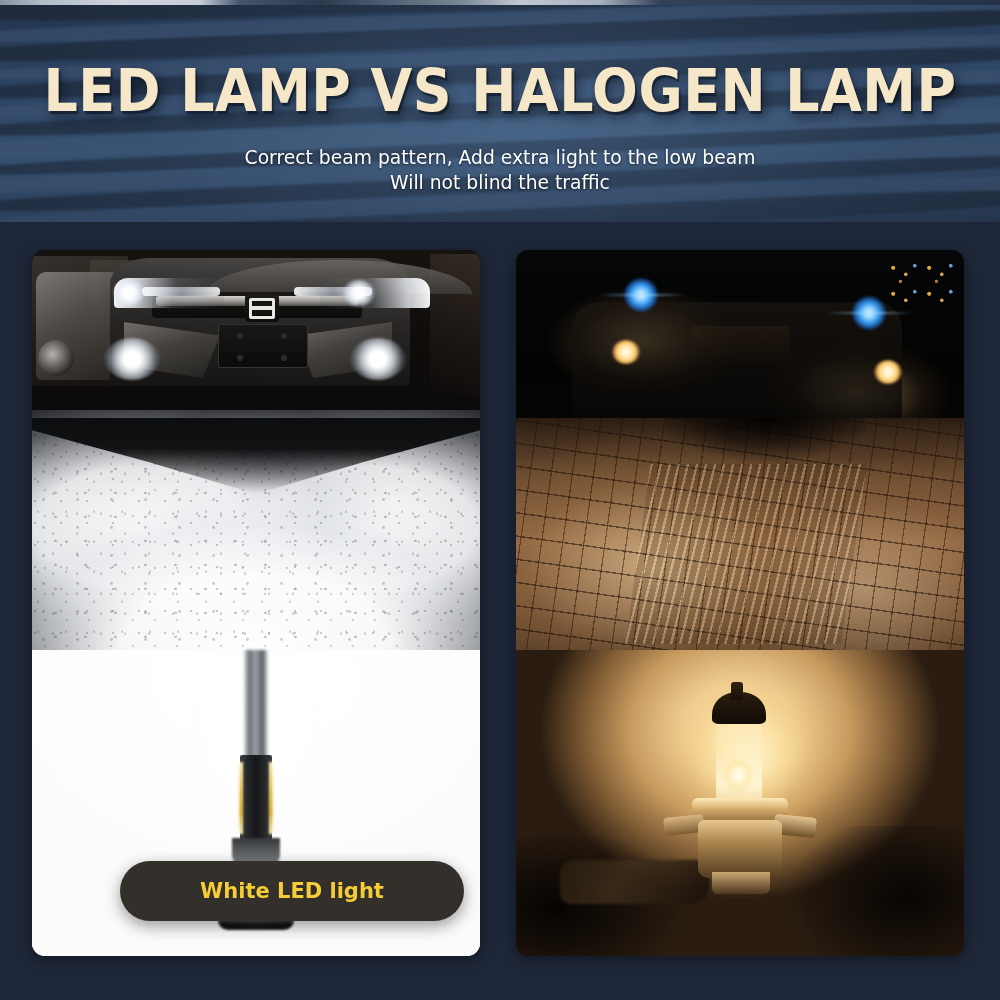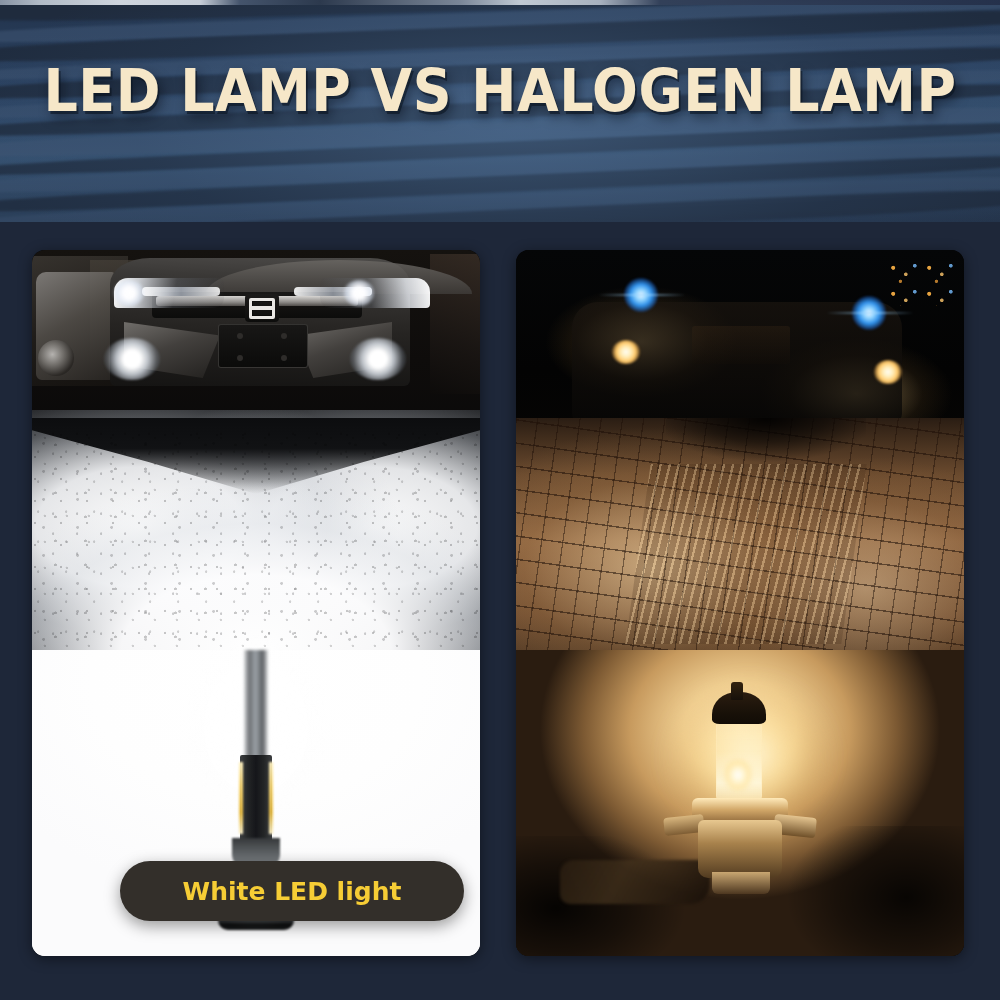--- a/index.html
+++ b/index.html
@@ -487,21 +487,21 @@
     border-radius:30px;
     display:flex;
     align-items:center;
     justify-content:center;
     z-index:5;
     box-shadow:0 5px 16px rgba(0,0,0,.4);
   }
   .badge span{
     font-family:"DejaVu Sans", sans-serif;
     font-weight:bold;
-    font-size:25px;
+    font-size:21px;
     white-space:nowrap;
   }
   .badge.led{
     left:88px; top:611px; width:344px;
     background:#332f2a;
   }
   .badge.led span{ color:#f6cd35; }
 </style>
 </head>
 <body>
@@ -523,20 +523,24 @@
         <div class="wave" style="top: 142px; height: 14px; background: rgb(31, 43, 61); opacity: 0.75; transform: rotate(-2.4deg); filter: blur(1.1px);"></div>
         <div class="wave" style="top: 158px; height: 18px; background: rgb(63, 85, 115); opacity: 0.4; transform: rotate(-2.2deg); filter: blur(1.1px);"></div>
         <div class="wave" style="top: 176px; height: 16px; background: rgb(31, 43, 61); opacity: 0.8; transform: rotate(-2.5deg); filter: blur(1.1px);"></div>
         <div class="wave" style="top: 194px; height: 20px; background: rgb(63, 85, 115); opacity: 0.35; transform: rotate(-2.3deg); filter: blur(1.1px);"></div>
         <div class="wave" style="top: 210px; height: 22px; background: rgb(31, 43, 61); opacity: 0.85; transform: rotate(-2.6deg); filter: blur(1.1px);"></div>
       </div>
   </div>
 
   <div class="title">LED LAMP VS HALOGEN LAMP</div>
 
+  <div class="subtitle">
+    <div>Correct beam pattern, Add extra light to the low beam</div>
+    <div>Will not blind the traffic</div>
+  </div>
 
   <div class="panels">
 
     <div class="panel left">
       <div class="led-scene">
         <div class="led-top"></div>
         <div class="led-wall"></div>
         <div class="led-wall2"></div>
         <div class="led-sidecar"></div>
         <div class="led-wheel"></div>

